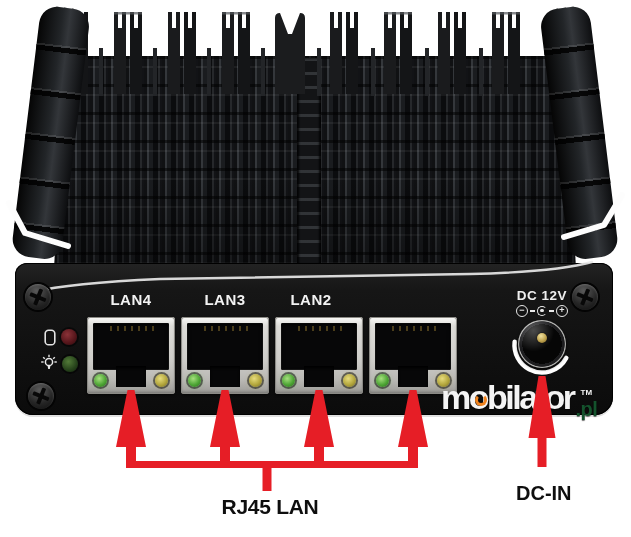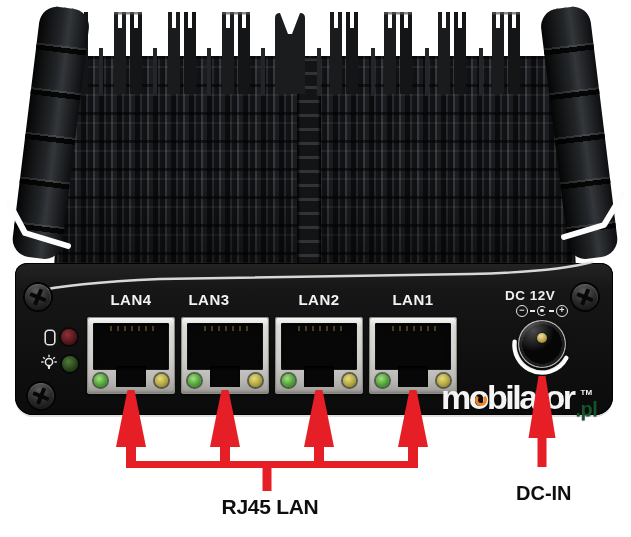--- a/index.html
+++ b/index.html
@@ -107,21 +107,21 @@
     box-shadow:0 0 0 2px rgba(18,18,16,.55),0 0 4px rgba(110,200,80,.8);
   }
   .pled-act{
     right:7px;
     background:radial-gradient(circle at 40% 35%,#e7dc7c,#b3a63c 55%,#746a24);
     box-shadow:0 0 0 2px rgba(18,18,16,.55),0 0 4px rgba(190,175,70,.7);
   }
 
   
   .dc-label-panel{
-    position:absolute;left:505px;top:288px;width:74px;text-align:left;
+    position:absolute;left:505px;top:288px;width:74px;text-align:center;
     color:#efefef;font-size:13.5px;font-weight:700;letter-spacing:.5px;
   }
   .polarity{
     position:absolute;left:517px;top:304px;width:50px;height:13px;
     display:flex;align-items:center;justify-content:center;gap:2px;
   }
   .pol-circ{
     width:10px;height:10px;border:1.5px solid #e8e8e8;border-radius:50%;
     color:#e8e8e8;font-size:9px;line-height:9px;font-weight:700;text-align:center;flex:none;
   }
@@ -251,23 +251,22 @@
     <line x1="9" y1="0.8" x2="9" y2="3" stroke="#e8e8e8" stroke-width="1.4"></line>
     <line x1="3.2" y1="3.2" x2="4.8" y2="4.8" stroke="#e8e8e8" stroke-width="1.4"></line>
     <line x1="14.8" y1="3.2" x2="13.2" y2="4.8" stroke="#e8e8e8" stroke-width="1.4"></line>
     <line x1="1.2" y1="8" x2="3.6" y2="8" stroke="#e8e8e8" stroke-width="1.4"></line>
     <line x1="16.8" y1="8" x2="14.4" y2="8" stroke="#e8e8e8" stroke-width="1.4"></line>
     <path d="M7.6,12 L10.4,12 L9.8,15 L8.2,15 Z" fill="#e8e8e8"></path>
   </svg>
   <div class="ind-led ind-green" style="left:62px;top:356px;"></div>
 
   <div class="lan-label" style="left:87px;">LAN4</div>
-  <div class="lan-label" style="left:165px;">LAN3</div>
-  <div class="lan-label" style="left:275px;">LAN2</div>
-  <div class="lan-label" style="left:369px;">LAN1</div>
+  <div class="lan-label" style="left:181px;">LAN3</div>
+  <div class="lan-label" style="left:267px;">LAN2</div>
 
   <div class="port" style="left:87px;">
     <div class="opening"></div>
     <div class="notch"></div>
     <div class="pled pled-link"></div>
     <div class="pled pled-act"></div>
   </div>
   <div class="port" style="left:181px;">
     <div class="opening"></div>
     <div class="notch"></div>

